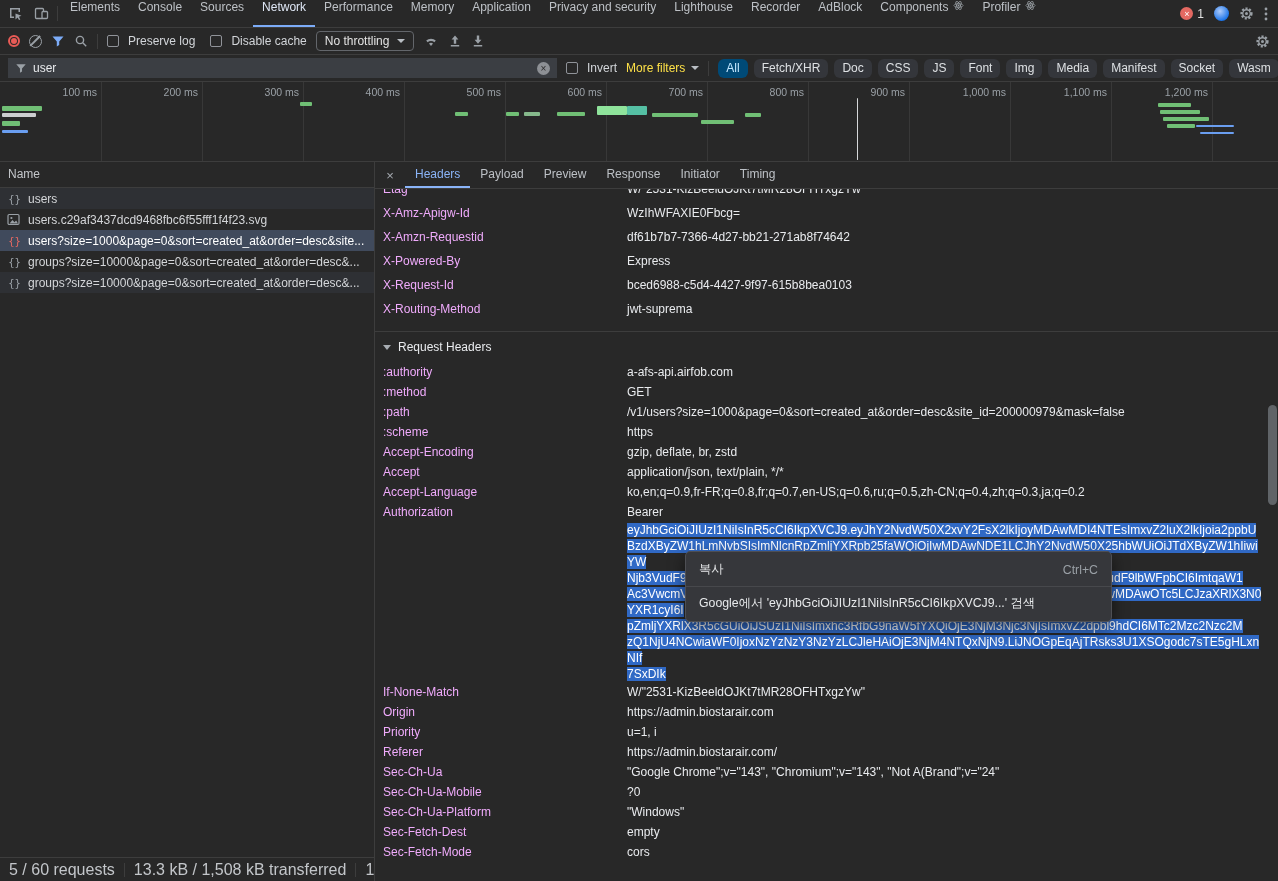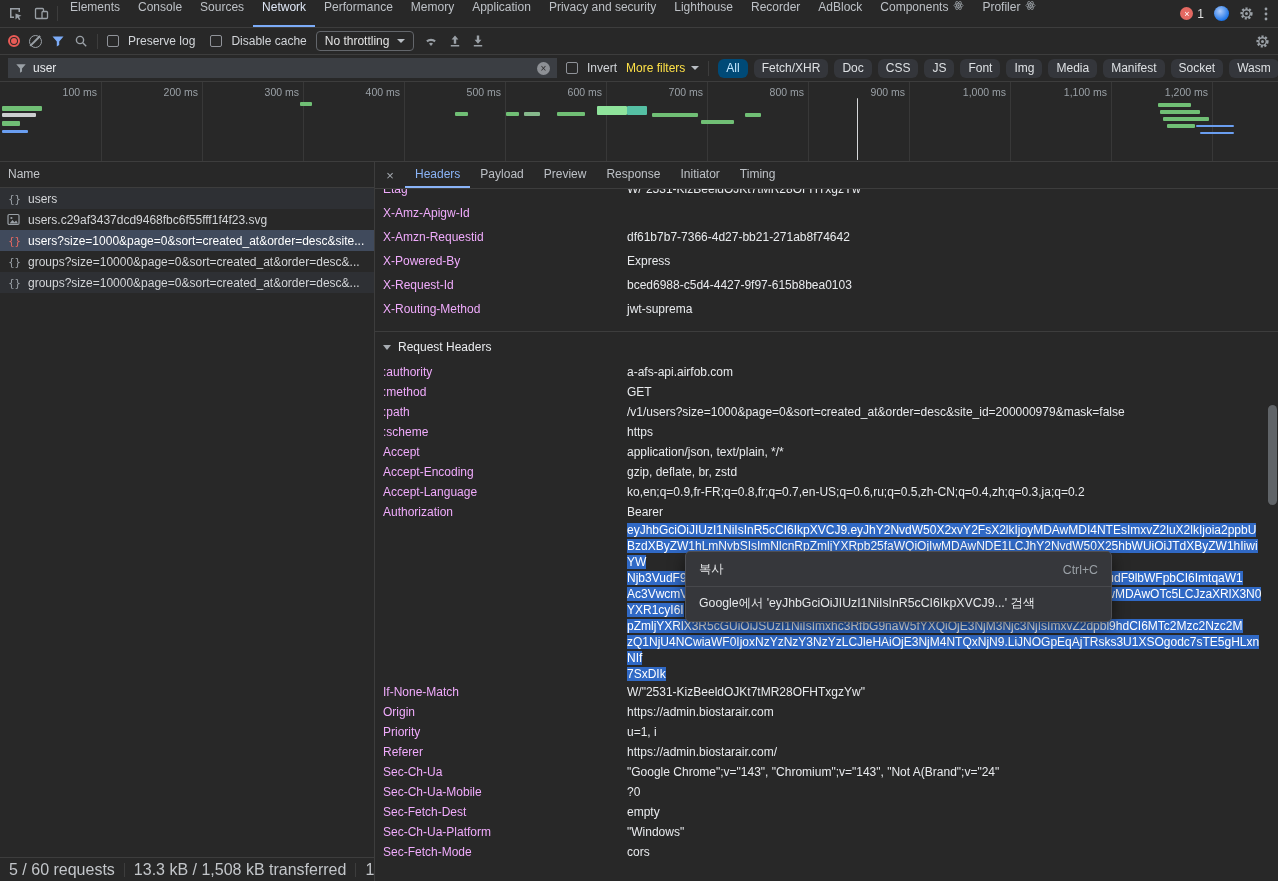--- a/index.html
+++ b/index.html
@@ -392,20 +392,21 @@
         </div>
     </div>
     <div class="dcontent">
       <div class="hrows">
         <div class="hrow r24">
           <div class="hn">Etag</div>
           <div class="hv">W/"2531-KizBeeldOJKt7tMR28OFHTxgzYw"</div>
         </div>
         <div class="hrow r24">
           <div class="hn">X-Amz-Apigw-Id</div>
+          <div class="hv">WzIhWFAXIE0Fbcg=</div>
         </div>
         <div class="hrow r24">
           <div class="hn">X-Amzn-Requestid</div>
           <div class="hv">df61b7b7-7366-4d27-bb21-271ab8f74642</div>
         </div>
         <div class="hrow r24">
           <div class="hn">X-Powered-By</div>
           <div class="hv">Express</div>
         </div>
         <div class="hrow r24">
@@ -433,26 +434,26 @@
         </div>
         <div class="hrow r20">
           <div class="hn">:path</div>
           <div class="hv">/v1/users?size=1000&amp;page=0&amp;sort=created_at&amp;order=desc&amp;site_id=200000979&amp;mask=false</div>
         </div>
         <div class="hrow r20">
           <div class="hn">:scheme</div>
           <div class="hv">https</div>
         </div>
         <div class="hrow r20">
+          <div class="hn">Accept-Encoding</div>
+          <div class="hv">gzip, deflate, br, zstd</div>
+        </div>
+        <div class="hrow r20">
           <div class="hn">Accept</div>
           <div class="hv">application/json, text/plain, */*</div>
-        </div>
-        <div class="hrow r20">
-          <div class="hn">Accept-Encoding</div>
-          <div class="hv">gzip, deflate, br, zstd</div>
         </div>
         <div class="hrow r20">
           <div class="hn">Accept-Language</div>
           <div class="hv">ko,en;q=0.9,fr-FR;q=0.8,fr;q=0.7,en-US;q=0.6,ru;q=0.5,zh-CN;q=0.4,zh;q=0.3,ja;q=0.2</div>
         </div>
 
         <div class="hrow">
           <div class="hn bearer">Authorization</div>
           <div class="hv">
             <div class="bearer">Bearer</div>
@@ -484,26 +485,26 @@
         </div>
         <div class="hrow r20">
           <div class="hn">Sec-Ch-Ua</div>
           <div class="hv">"Google Chrome";v="143", "Chromium";v="143", "Not A(Brand";v="24"</div>
         </div>
         <div class="hrow r20">
           <div class="hn">Sec-Ch-Ua-Mobile</div>
           <div class="hv">?0</div>
         </div>
         <div class="hrow r20">
+          <div class="hn">Sec-Ch-Ua-Platform</div>
+          <div class="hv">"Windows"</div>
+        </div>
+        <div class="hrow r20">
           <div class="hn">Sec-Fetch-Dest</div>
           <div class="hv">empty</div>
-        </div>
-        <div class="hrow r20">
-          <div class="hn">Sec-Ch-Ua-Platform</div>
-          <div class="hv">"Windows"</div>
         </div>
         <div class="hrow r20">
           <div class="hn">Sec-Fetch-Mode</div>
           <div class="hv">cors</div>
         </div>
 
       </div>
     </div>
     <div class="scrollthumb"></div>
   </div>

